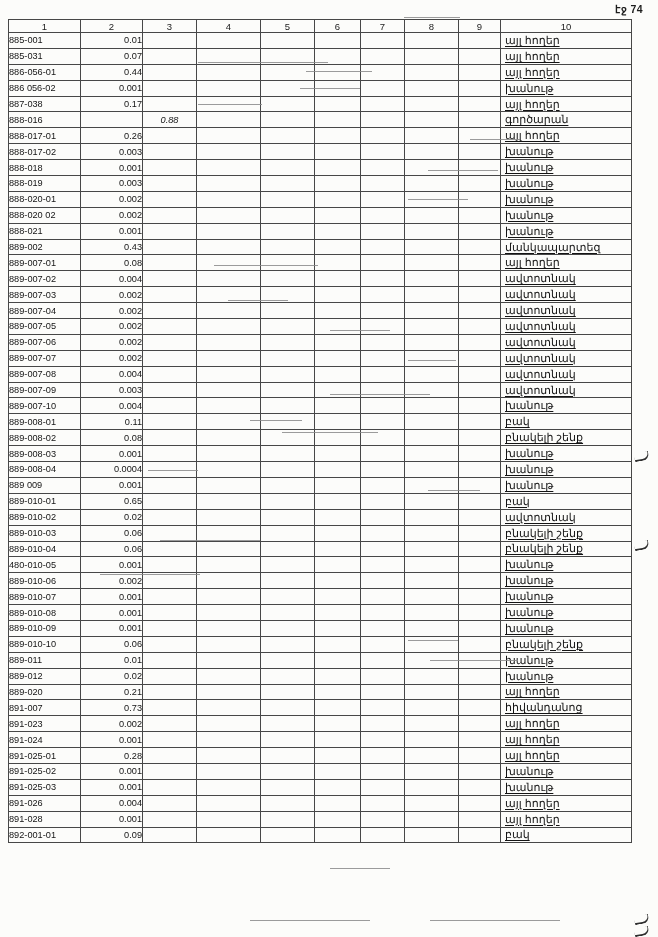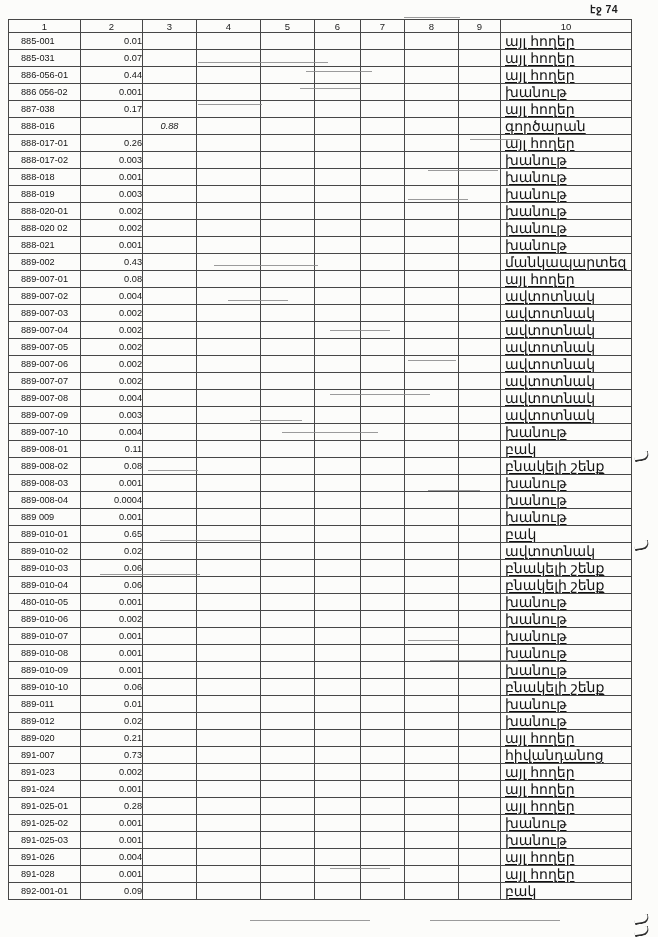--- a/index.html
+++ b/index.html
@@ -12,21 +12,21 @@
     position: relative;
     width: 658px;
     height: 937px;
     background: #fcfcfa;
     color: #161616;
     overflow: hidden;
   }
   .page-num {
     position: absolute;
     top: 3px;
-    right: 40px;
+    right: 15px;
     font-size: 10.5px;
     font-weight: bold;
     letter-spacing: 0.4px;
     color: #1d1d1d;
   }
   table.doc {
     position: absolute;
     left: 8px;
     top: 19px;
     border-collapse: collapse;
@@ -40,24 +40,24 @@
     vertical-align: middle;
   }
   .doc th {
     height: 13px;
     font-weight: normal;
     font-size: 9.5px;
     text-align: center;
     color: #222;
   }
   .doc td { height: 15.9px; font-size: 9.2px; color: #141414; }
-  .doc td.c1 { text-align: left; padding-left: 12px; }
+  .doc td.c1 { text-align: left; padding-left: 0; }
   .doc td.c2 { text-align: right; }
   .doc td.c3 { text-align: center; font-style: italic; }
-  .doc td.c10 { text-align: left; padding-left: 4px; font-size: 14px; }
+  .doc td.c10 { text-align: left; padding-left: 4px; font-size: 11px; }
   .doc td.c10 span { text-decoration: underline; text-underline-offset: 2px; }
   
   .art {
     position: absolute;
     height: 1px;
     background: #8a8a8a;
     opacity: 0.85;
   }
   
   .margin-mark {

